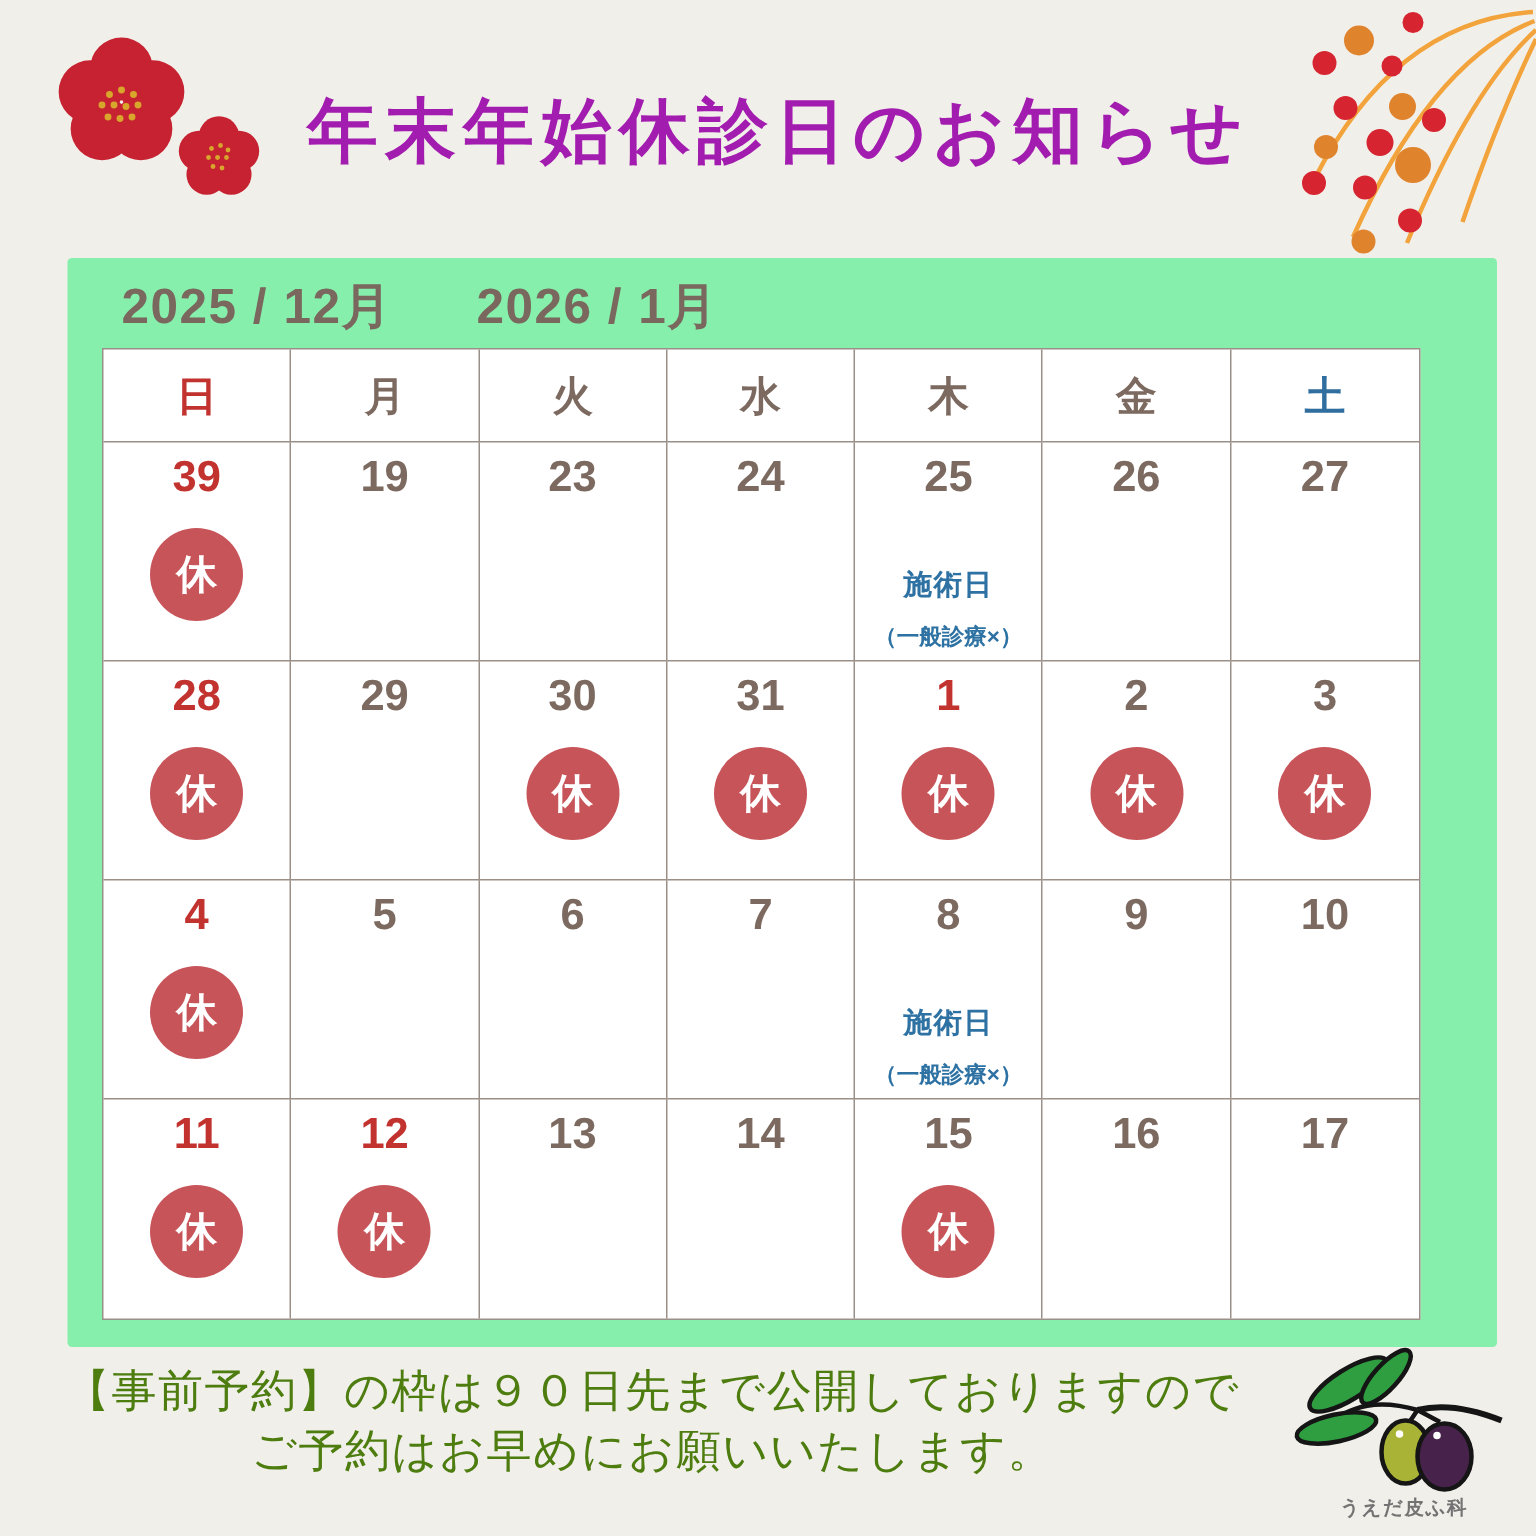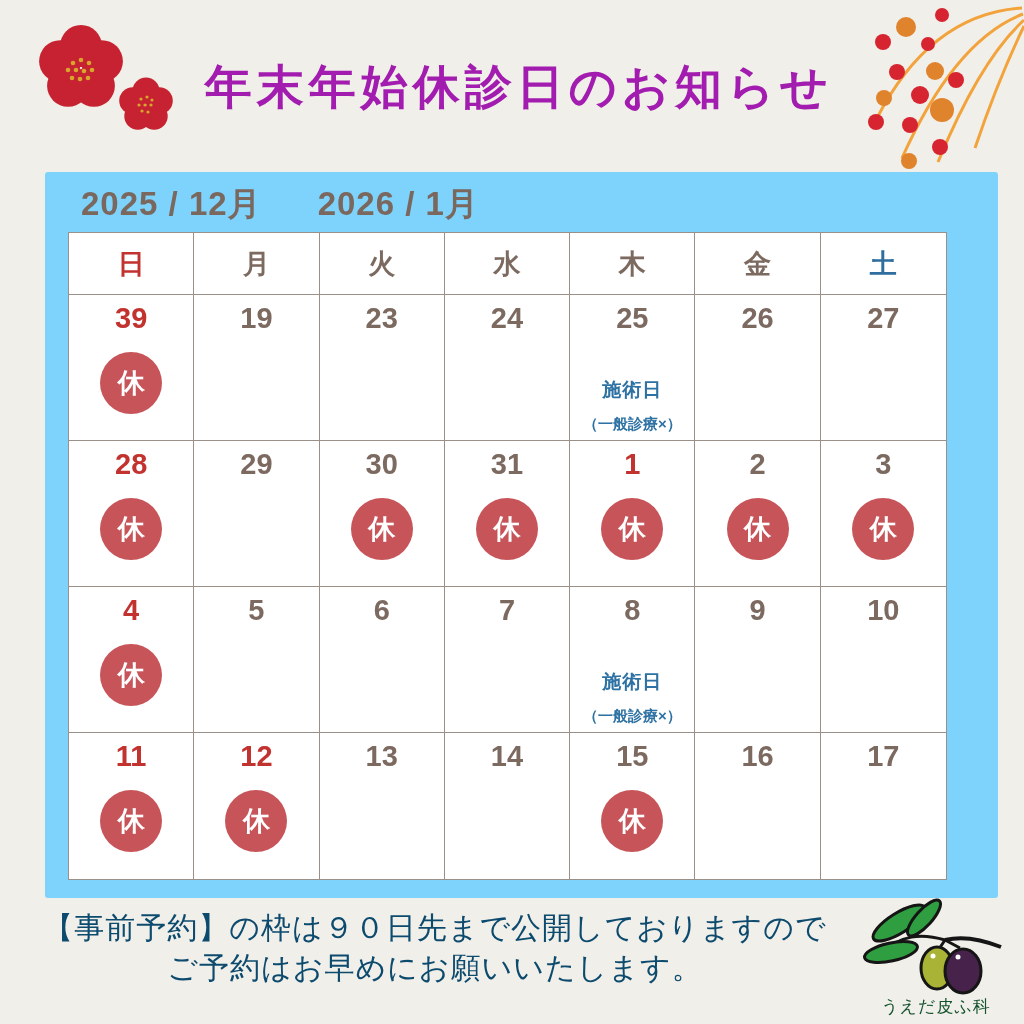--- a/index.html
+++ b/index.html
@@ -10,21 +10,21 @@
   }
   .title{
     position:absolute;top:56px;left:519px;transform:translateX(-50%);
     margin:0;font-size:47px;font-weight:800;letter-spacing:5px;
     color:#a21caf;white-space:nowrap;
   }
   .flower{position:absolute;left:18px;top:8px;}
   .branch{position:absolute;left:840px;top:0;}
   .card{
     position:absolute;left:45px;top:172px;width:953px;height:726px;
-    background:#7dd3fc;border-radius:3px;
+    background:#86efac;border-radius:3px;
   }
   .months{
     position:absolute;left:36px;top:10px;display:flex;gap:56px;
     font-size:33px;font-weight:bold;color:#7a675d;letter-spacing:1px;
   }
   .grid{
     position:absolute;left:23px;top:60px;width:879px;height:648px;
     display:grid;grid-template-columns:repeat(7,1fr);
     grid-template-rows:62px repeat(4,1fr);
     border:1.5px solid #9a9088;box-sizing:border-box;background:#fff;
@@ -41,24 +41,24 @@
   .date.red{color:#c23330;}
   .badge{
     width:62px;height:62px;margin:17px auto 0;border-radius:50%;
     background:#c75459;color:#ffffff;font-size:27px;font-weight:bold;
     display:flex;align-items:center;justify-content:center;
   }
   .treat{margin-top:42px;font-size:19px;font-weight:bold;color:#2e72a3;letter-spacing:1px;}
   .treat-note{margin-top:12px;font-size:15px;font-weight:bold;color:#2e72a3;}
   .footer-text{
     position:absolute;left:20px;top:908px;width:830px;text-align:center;
-    font-size:30px;color:#0c4a6e;line-height:40px;letter-spacing:1px;
+    font-size:30px;color:#4d7c0f;line-height:40px;letter-spacing:1px;
   }
   .logo{position:absolute;left:856px;top:895px;width:160px;text-align:center;}
-  .logo-text{font-size:17px;font-weight:normal;color:#14532d;margin-top:-4px;letter-spacing:1px;}
+  .logo-text{font-size:13px;font-weight:bold;color:#737373;margin-top:-4px;letter-spacing:1px;}
 </style>
 </head>
 <body>
 
 <div>
 
   <svg class="flower" width="170" height="150" viewBox="0 0 170 150">
     <g fill="#c62231">
       <circle cx="63" cy="38" r="21"></circle>
         <circle cx="83.9" cy="53.2" r="21"></circle>

